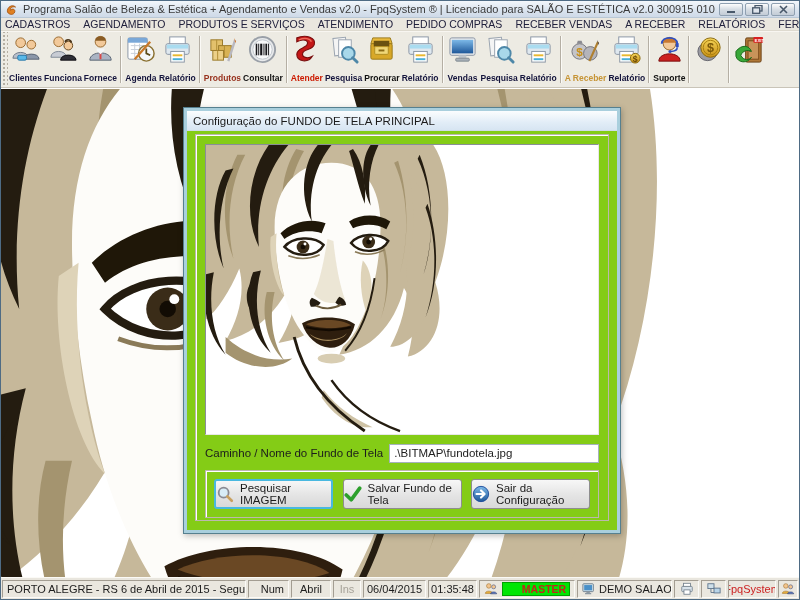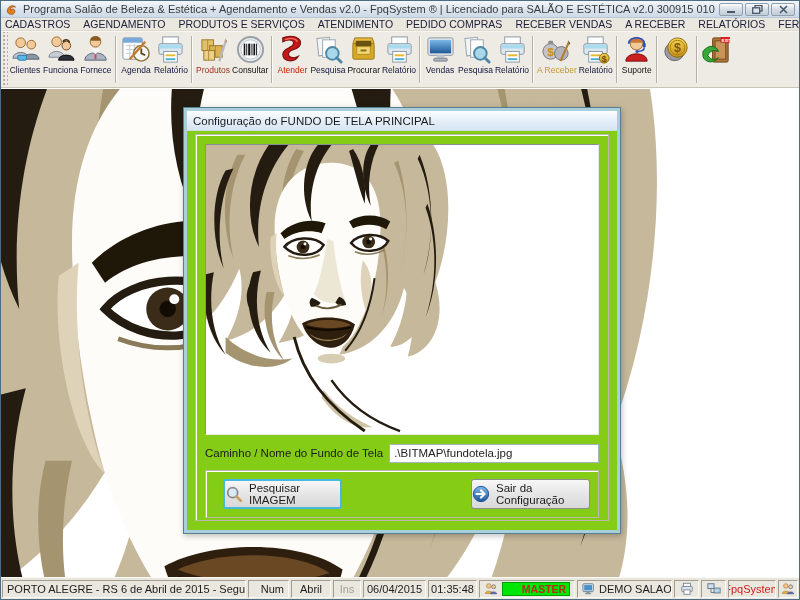--- a/index.html
+++ b/index.html
@@ -25,22 +25,22 @@
 
   
   .toolbar { position:absolute; left:0; top:30px; width:100%; height:57px; background:#edebe3;
     border-top:1px solid #f8f6f1; border-bottom:1px solid #c9c4b8;
     display:flex; align-items:stretch; overflow:hidden; }
   .grip { width:7px; height:100%; background-image:radial-gradient(#b5afa2 1px, transparent 1.1px);
     background-size:4px 4px; background-position:1px 2px; flex:0 0 auto; }
   .tbtn { display:flex; flex-direction:column; align-items:center; justify-content:flex-start;
     padding:2px 1px 0 1px; min-width:34px; cursor:default; }
   .tbtn svg.ticon { width:31px; height:31px; flex:0 0 auto; }
-  .tbtn .tlabel { font-size:8.5px; font-weight:normal; color:#14143c; white-space:nowrap;
-    margin-top:0; }
+  .tbtn .tlabel { font-size:8.5px; font-weight:bold; color:#14143c; white-space:nowrap;
+    margin-top:8px; }
   .tsep { width:2px; margin:4px 2px; border-left:1px solid #b5afa4; border-right:1px solid #fbfaf6;
     flex:0 0 auto; }
 
   
   .client { position:absolute; left:0; top:88px; width:800px; height:490px; background:#fff;
     overflow:hidden; }
   .artwork-bg { position:absolute; left:-160px; top:-123px; width:1320px; height:973px; }
 
   
   .dialog { position:absolute; left:182px; top:106px; width:438px; height:427px;
@@ -59,21 +59,21 @@
   .preview svg { width:100%; height:100%; display:block; }
   .pathrow { display:flex; align-items:center; margin-top:8px; height:20px; }
   .pathrow label { font-size:11.5px; color:#1c1c1c; white-space:nowrap; margin-right:6px; }
   .pathrow input { flex:1; height:19px; border:1px solid #a5b2bd; background:#fff;
     font-family:"Liberation Sans",sans-serif; font-size:11.5px; color:#222; padding:0 4px; }
   .btngroup { margin-top:7px; border:1px solid #bcb8ae; box-shadow:1px 1px 0 #fff inset;
     padding:8px 8px; display:flex; justify-content:space-between; }
   .dbtn { width:119px; height:30px; border:1px solid #8e8e8e; border-radius:3px;
     background:linear-gradient(#f7f7f7,#e4e4e4 55%,#d9d9d9); display:flex; align-items:center;
     justify-content:center; gap:6px; font-size:11.5px; color:#1c1c1c; cursor:default; }
-  .dbtn.focused { border:2px solid #49b8e0;margin-left:9px; }
+  .dbtn.focused { border:2px solid #49b8e0; }
   .dbtn svg { width:18px; height:18px; flex:0 0 auto; }
 
   
   .statusbar { position:absolute; left:0; bottom:0; width:100%; height:22px; background:#e9e6de;
     border-top:1px solid #fbfaf6; display:flex; align-items:center; padding:1px 1px; gap:2px; }
   .spanel { height:18px; border:1px solid; border-color:#a39d92 #fbfaf7 #fbfaf7 #a39d92;
     background:#eae7df; display:flex; align-items:center; padding:0 4px; font-size:11px;
     color:#1c1c1c; white-space:nowrap; overflow:hidden; flex:0 0 auto; }
   .master-box { background:#00e604; border:1px solid #00a000; color:#c02818; font-weight:bold;
     width:72px; height:14px; display:flex; align-items:center; justify-content:center;
@@ -431,20 +431,26 @@
       <div class="btngroup">
         <div class="dbtn focused">
           <svg viewBox="0 0 20 20">
             <circle cx="8.5" cy="8.5" r="5.5" fill="#d8ecf6" stroke="#8a8a92" stroke-width="2"></circle>
             <line x1="12.6" y1="12.6" x2="17.5" y2="17.5" stroke="#c9a05e" stroke-width="3" stroke-linecap="round"></line>
           </svg>
           <span>Pesquisar IMAGEM</span>
         </div>
         <div class="dbtn">
           <svg viewBox="0 0 20 20">
+            <path d="M2.5,11 L8,16.5 L17.5,3.5" stroke="#2ca02c" stroke-width="4" fill="none" stroke-linecap="round" stroke-linejoin="round"></path>
+          </svg>
+          <span>Salvar Fundo de Tela</span>
+        </div>
+        <div class="dbtn">
+          <svg viewBox="0 0 20 20">
             <circle cx="10" cy="10" r="8.5" fill="url(#gblue)" stroke="#1a4a9a"></circle>
             <path d="M5,10 H13 M10,6 L14,10 L10,14" stroke="#fff" stroke-width="2.4" fill="none" stroke-linecap="round" stroke-linejoin="round"></path>
           </svg>
           <span>Sair da Configuração</span>
         </div>
       </div>
     </div>
   </div>
 </div>
 

